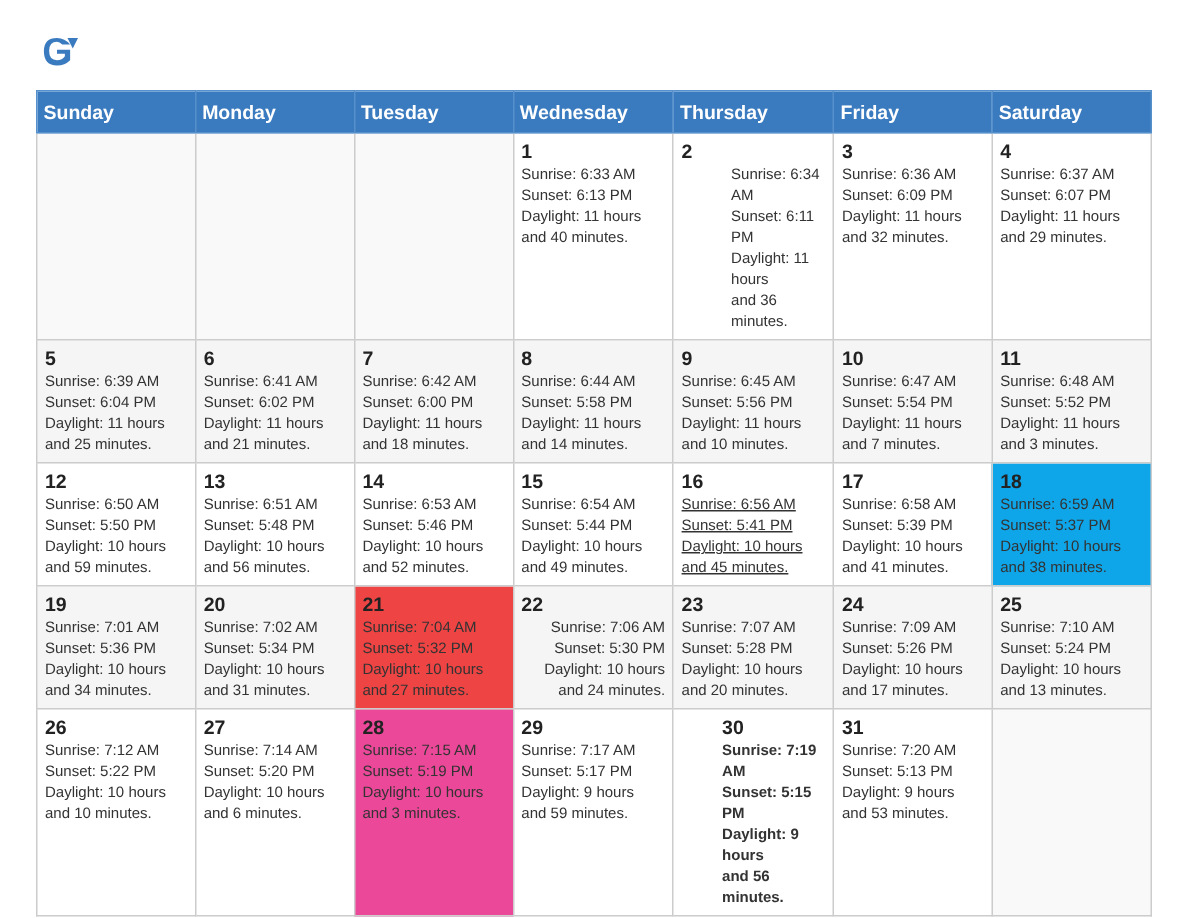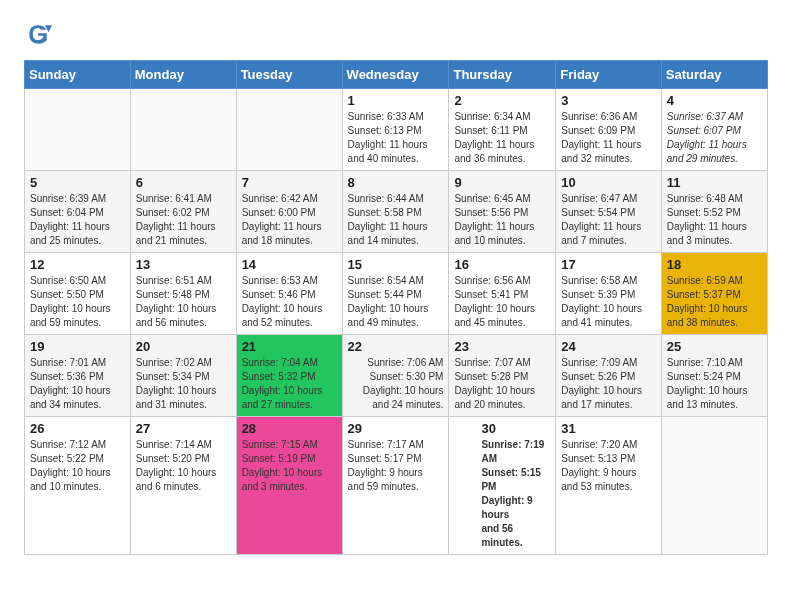--- a/index.html
+++ b/index.html
@@ -140,35 +140,35 @@
           <td class="empty-cell"></td>
           <td style="background: rgb(255, 255, 255);">
             <div class="day-num">1</div>
             <div class="day-detail" style="white-space: pre-line;">Sunrise: 6:33 AM
 Sunset: 6:13 PM
 Daylight: 11 hours
 and 40 minutes.</div>
           </td>
           <td style="background: rgb(255, 255, 255);">
             <div class="day-num">2</div>
-            <div class="day-detail" style="white-space: pre-line;">Sunrise: 6:34 AM
+            <div class="day-detail" style="white-space: pre-line; margin-left: 33px;">Sunrise: 6:34 AM
 Sunset: 6:11 PM
 Daylight: 11 hours
 and 36 minutes.</div>
           </td>
           <td style="background: rgb(255, 255, 255);">
             <div class="day-num">3</div>
             <div class="day-detail" style="white-space: pre-line;">Sunrise: 6:36 AM
 Sunset: 6:09 PM
 Daylight: 11 hours
 and 32 minutes.</div>
           </td>
           <td style="background: rgb(255, 255, 255);">
             <div class="day-num">4</div>
-            <div class="day-detail" style="white-space: pre-line; font-style: italic;">Sunrise: 6:37 AM
+            <div class="day-detail" style="white-space: pre-line;">Sunrise: 6:37 AM
 Sunset: 6:07 PM
 Daylight: 11 hours
 and 29 minutes.</div>
           </td>
         </tr>
         <tr>
           <td style="background: rgb(245, 245, 245);">
             <div class="day-num">5</div>
             <div class="day-detail" style="white-space: pre-line;">Sunrise: 6:39 AM
 Sunset: 6:04 PM
@@ -242,33 +242,33 @@
           </td>
           <td style="background: rgb(255, 255, 255);">
             <div class="day-num">15</div>
             <div class="day-detail" style="white-space: pre-line;">Sunrise: 6:54 AM
 Sunset: 5:44 PM
 Daylight: 10 hours
 and 49 minutes.</div>
           </td>
           <td style="background: rgb(255, 255, 255);">
             <div class="day-num">16</div>
-            <div class="day-detail" style="white-space: pre-line;">Sunrise: 6:56 AM
+            <div class="day-detail" style="white-space: pre-line; text-decoration: underline;">Sunrise: 6:56 AM
 Sunset: 5:41 PM
 Daylight: 10 hours
 and 45 minutes.</div>
           </td>
           <td style="background: rgb(255, 255, 255);">
             <div class="day-num">17</div>
             <div class="day-detail" style="white-space: pre-line;">Sunrise: 6:58 AM
 Sunset: 5:39 PM
 Daylight: 10 hours
 and 41 minutes.</div>
           </td>
-          <td style="background: #eab308; margin-left: 23px;">
+          <td style="background: #0ea5e9; margin-left: 23px;">
             <div class="day-num">18</div>
             <div class="day-detail" style="white-space: pre-line;">Sunrise: 6:59 AM
 Sunset: 5:37 PM
 Daylight: 10 hours
 and 38 minutes.</div>
           </td>
         </tr>
         <tr>
           <td style="background: rgb(245, 245, 245);">
             <div class="day-num">19</div>
@@ -277,21 +277,21 @@
 Daylight: 10 hours
 and 34 minutes.</div>
           </td>
           <td style="background: rgb(245, 245, 245);">
             <div class="day-num">20</div>
             <div class="day-detail" style="white-space: pre-line;">Sunrise: 7:02 AM
 Sunset: 5:34 PM
 Daylight: 10 hours
 and 31 minutes.</div>
           </td>
-          <td style="background: #22c55e;">
+          <td style="background: #ef4444;">
             <div class="day-num">21</div>
             <div class="day-detail" style="white-space: pre-line;">Sunrise: 7:04 AM
 Sunset: 5:32 PM
 Daylight: 10 hours
 and 27 minutes.</div>
           </td>
           <td style="background: rgb(245, 245, 245);">
             <div class="day-num">22</div>
             <div class="day-detail" style="white-space: pre-line; text-align: right;">Sunrise: 7:06 AM
 Sunset: 5:30 PM

